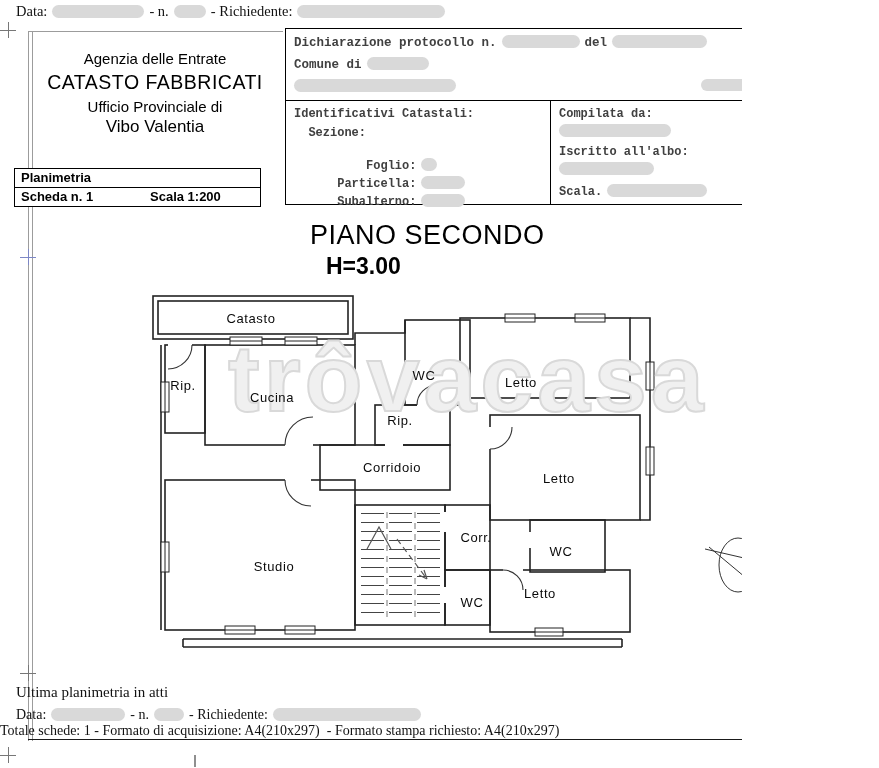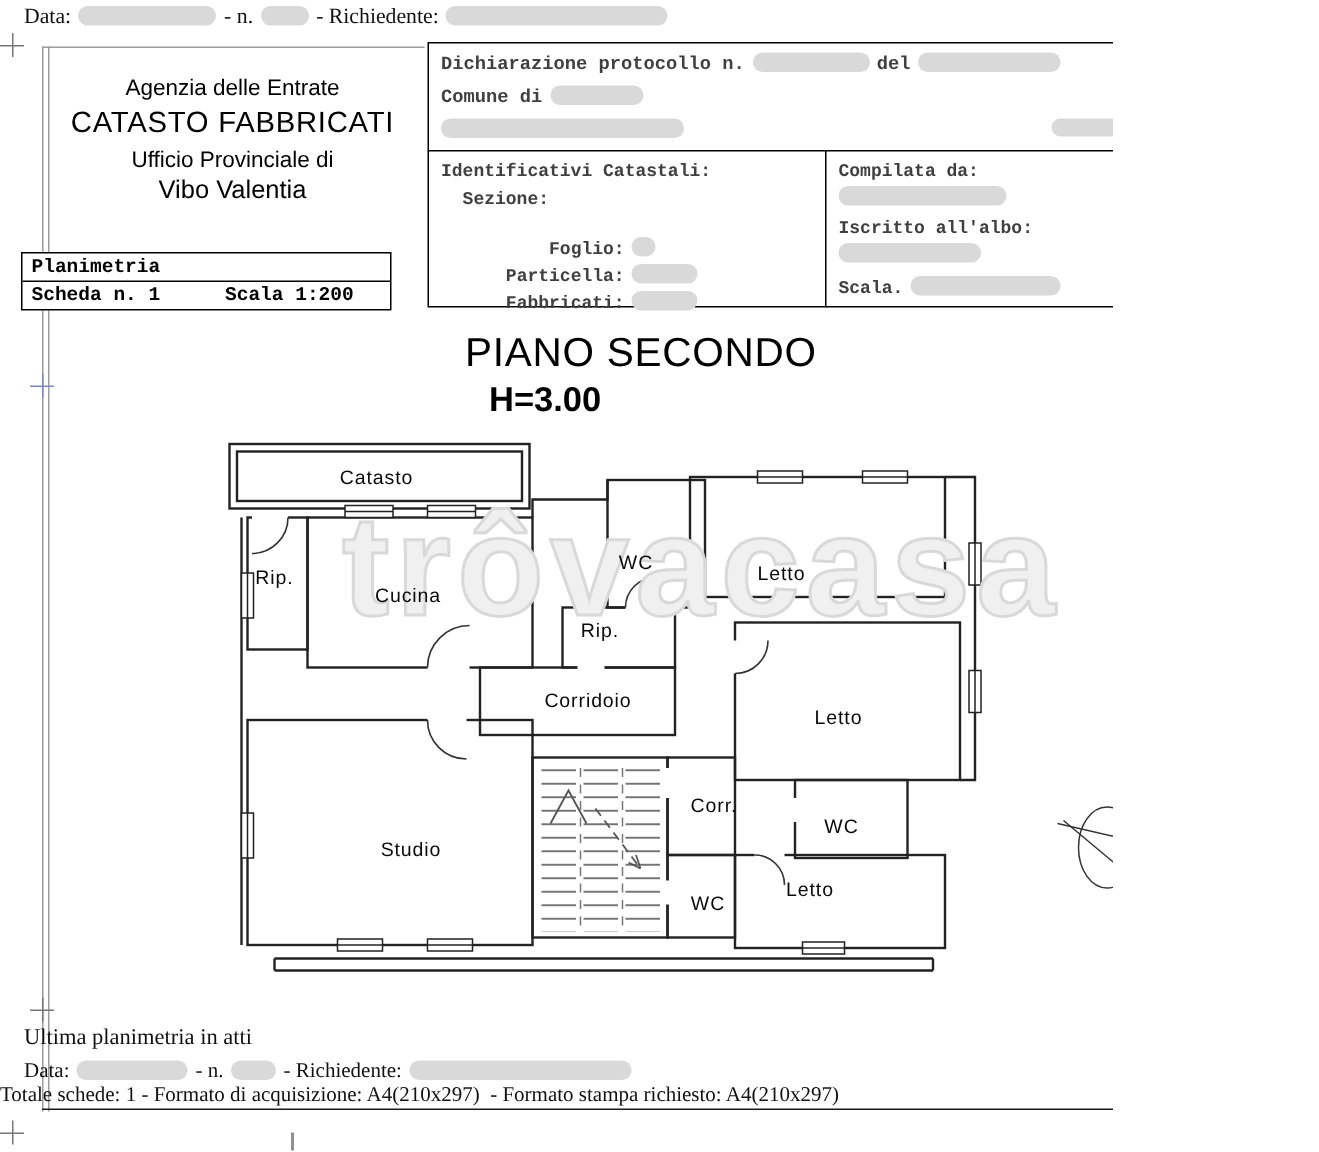--- a/index.html
+++ b/index.html
@@ -16,21 +16,21 @@
   .agency .l1{font-size:15px;margin-bottom:4px;}
   .agency .l2{font-size:19.5px;letter-spacing:.5px;margin-bottom:4px;}
   .agency .l3{font-size:15px;margin-bottom:2px;}
   .agency .l4{font-size:17px;}
   
   .box{position:absolute;border:1.4px solid #000;background:#fff;
        font-family:"Liberation Mono","DejaVu Sans Mono",monospace;font-weight:bold;color:#404040;}
   .pre{white-space:pre;}
   
   .ptable{position:absolute;left:14px;top:168px;width:245px;border:1.6px solid #000;background:#fff;
-          font-family:Liberation Mono, monospace;font-weight:bold;font-size:13px;color:#000;}
+          font-family:Liberation Sans, sans-serif;font-weight:bold;font-size:13px;color:#000;}
   .ptable .row1{border-bottom:1.6px solid #000;padding:1px 6px;height:16px;}
   .ptable .row2{padding:1px 6px;height:16px;position:relative;}
   .ptable .scala{position:absolute;left:135px;top:1px;}
   
   .plan-title{font-family:"Liberation Sans",sans-serif;font-size:27px;color:#000;letter-spacing:.5px;}
   .plan-h{font-family:"Liberation Sans",sans-serif;font-size:23px;color:#000;}
   
   .room-label{position:absolute;transform:translate(-50%,-50%);font-family:"Liberation Sans",sans-serif;
               font-size:13px;color:#0a0a0a;letter-spacing:.6px;white-space:nowrap;}
   
@@ -100,21 +100,21 @@
   <div class="box" style="left:285px;top:100px;width:265px;height:103px;font-size:12px;">
     <div class="pre" style="position:absolute;left:8px;top:6px;">Identificativi Catastali:</div>
     <div class="pre" style="position:absolute;left:8px;top:25px;">  Sezione:</div>
     <div style="position:absolute;left:8px;top:43px;white-space:pre;">
       <span class="pre">    Foglio:</span><span class="redact" style="width:16px;border-radius:8px;"></span>
     </div>
     <div style="position:absolute;left:8px;top:61px;white-space:pre;">
       <span class="pre">Particella:</span><span class="redact" style="width:44px;"></span>
     </div>
     <div style="position:absolute;left:8px;top:79px;white-space:pre;">
-      <span class="pre">Fabbricati:</span><span class="redact" style="width:44px;"></span>
+      <span class="pre">Subalterno:</span><span class="redact" style="width:44px;"></span>
     </div>
   </div>
 
   <div class="box" style="left:550px;top:100px;width:269px;height:103px;font-size:12px;">
     <div style="position:absolute;left:8px;top:6px;">Compilata da:</div>
     <div class="redact-abs" style="left:8px;top:23px;width:112px;height:13px;"></div>
     <div style="position:absolute;left:8px;top:44px;">Iscritto all'albo:</div>
     <div class="redact-abs" style="left:8px;top:61px;width:95px;height:13px;"></div>
     <div style="position:absolute;left:8px;top:83px;white-space:nowrap;">
       <span>Scala.</span><span class="redact" style="width:100px;"></span><span class="redact" style="width:45px;margin-left:40px;"></span>

